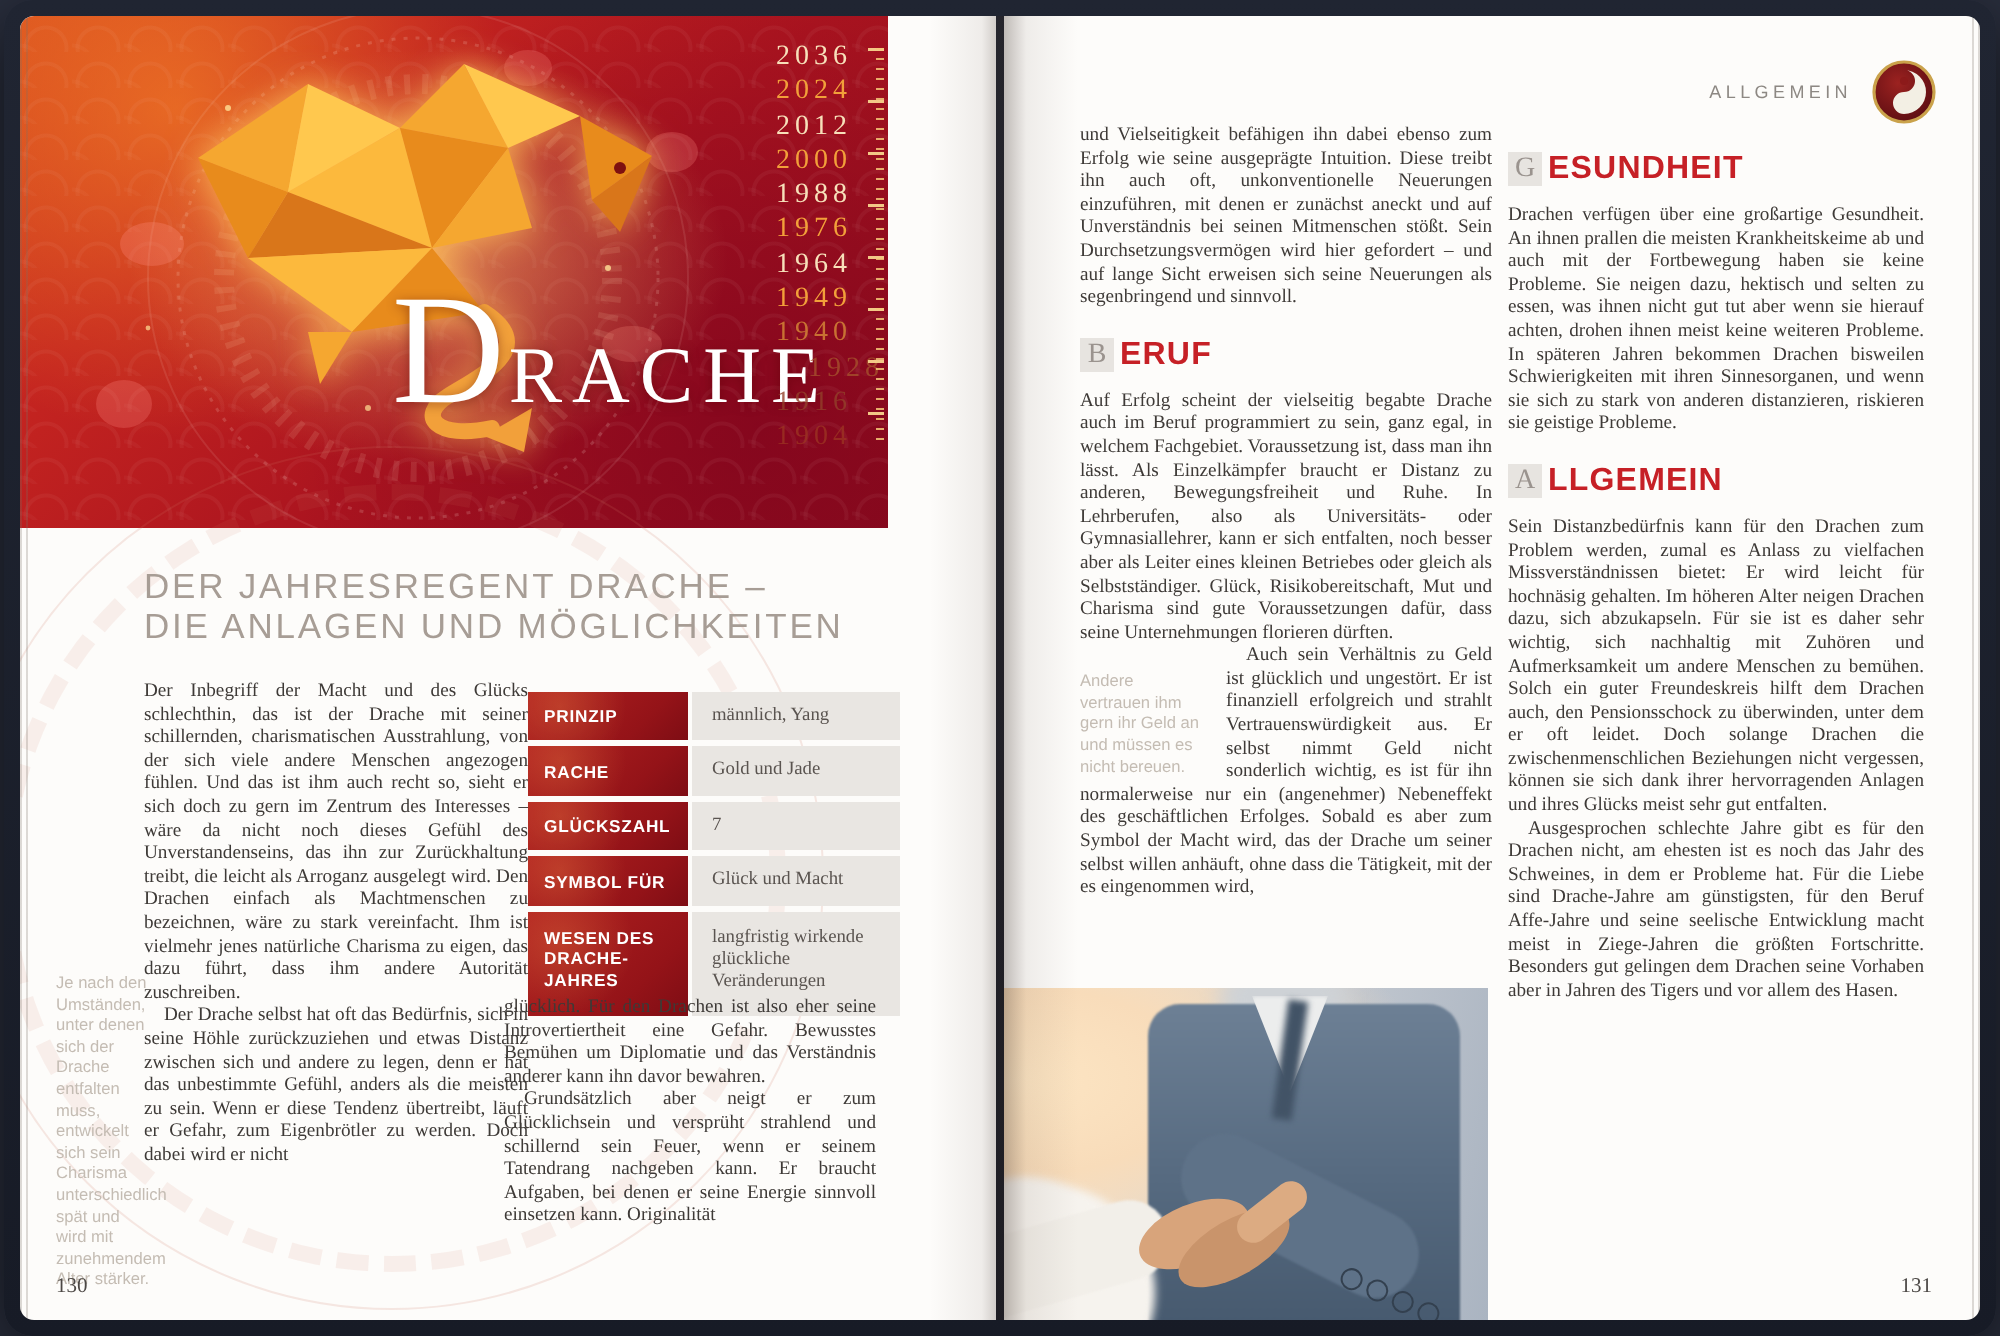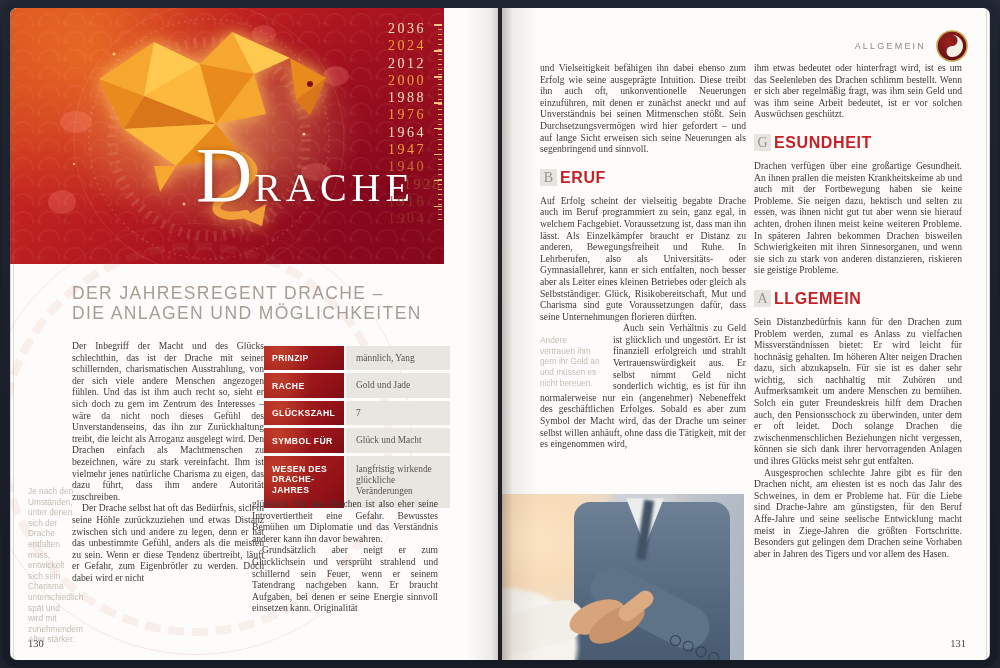--- a/index.html
+++ b/index.html
@@ -233,21 +233,21 @@
       </div>
 
       <div class="years">
         <span>2036</span>
         <span>2024</span>
         <span>2012</span>
         <span>2000</span>
         <span>1988</span>
         <span>1976</span>
         <span>1964</span>
-        <span>1947</span>
+        <span>1949</span>
         <span>1940</span>
         <span>1928</span>
         <span>1916</span>
         <span>1904</span>
       </div>
       <div class="ruler"></div>
     </div>
 
     <div class="watermark"></div>
 
@@ -330,21 +330,20 @@
       <div class="ph-shoulder"></div>
       <div class="ph-sleeve-r"></div>
       <div class="ph-sleeve-l"></div>
       <div class="ph-hand1"></div>
       <div class="ph-hand2"></div>
       <div class="ph-fingers"></div>
       <div class="ph-buttons"><i></i><i></i><i></i><i></i></div>
     </div>
 
     <div class="col2 body-text">
-      <p>ihm etwas bedeutet oder hinterfragt wird, ist es um das Seelenleben des Drachen schlimm bestellt. Wenn er sich aber regelmäßig fragt, was ihm sein Geld und was ihm seine Arbeit bedeutet, ist er vor solchen Auswüchsen geschützt.</p>
       <div class="section-head">
         <span class="init-box">G</span>
         <span class="sect-rest">ESUNDHEIT</span>
       </div>
       <p>Drachen verfügen über eine großartige Gesundheit. An ihnen prallen die meisten Krankheitskeime ab und auch mit der Fortbewegung haben sie keine Probleme. Sie neigen dazu, hektisch und selten zu essen, was ihnen nicht gut tut aber wenn sie hierauf achten, drohen ihnen meist keine weiteren Probleme. In späteren Jahren bekommen Drachen bisweilen Schwierigkeiten mit ihren Sinnesorganen, und wenn sie sich zu stark von anderen distanzieren, riskieren sie geistige Probleme.</p>
       <div class="section-head">
         <span class="init-box">A</span>
         <span class="sect-rest">LLGEMEIN</span>
       </div>
       <p>Sein Distanzbedürfnis kann für den Drachen zum Problem werden, zumal es Anlass zu vielfachen Missverständnissen bietet: Er wird leicht für hochnäsig gehalten. Im höheren Alter neigen Drachen dazu, sich abzukapseln. Für sie ist es daher sehr wichtig, sich nachhaltig mit Zuhören und Aufmerksamkeit um andere Menschen zu bemühen. Solch ein guter Freundeskreis hilft dem Drachen auch, den Pensionsschock zu überwinden, unter dem er oft leidet. Doch solange Drachen die zwischenmenschlichen Beziehungen nicht vergessen, können sie sich dank ihrer hervorragenden Anlagen und ihres Glücks meist sehr gut entfalten.</p>

